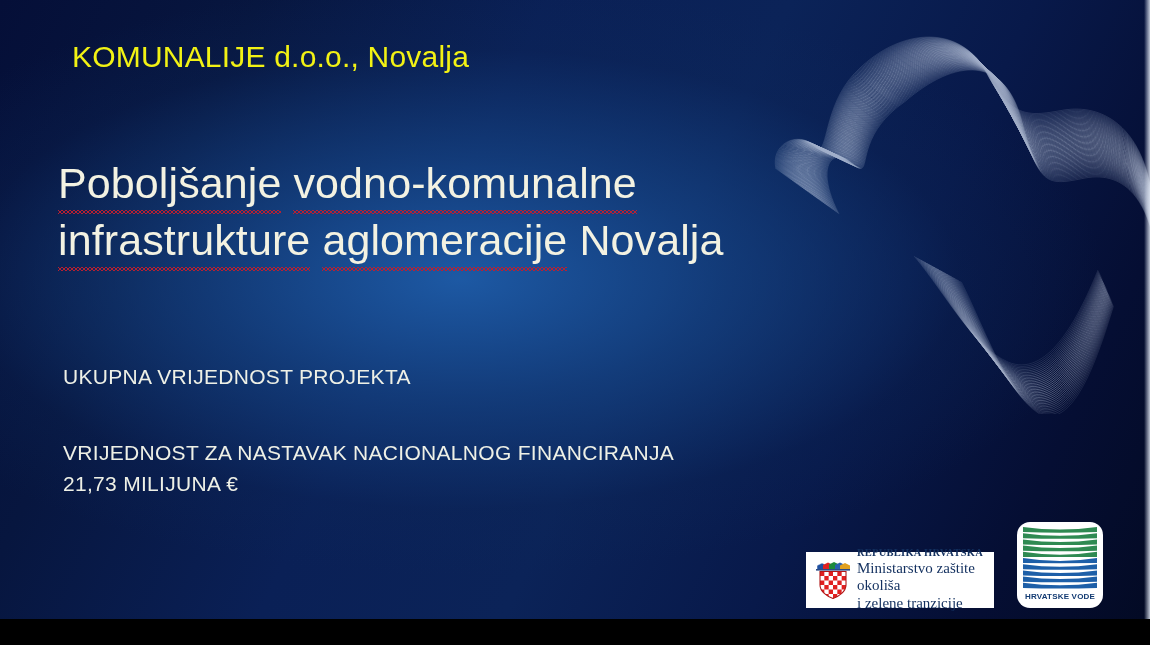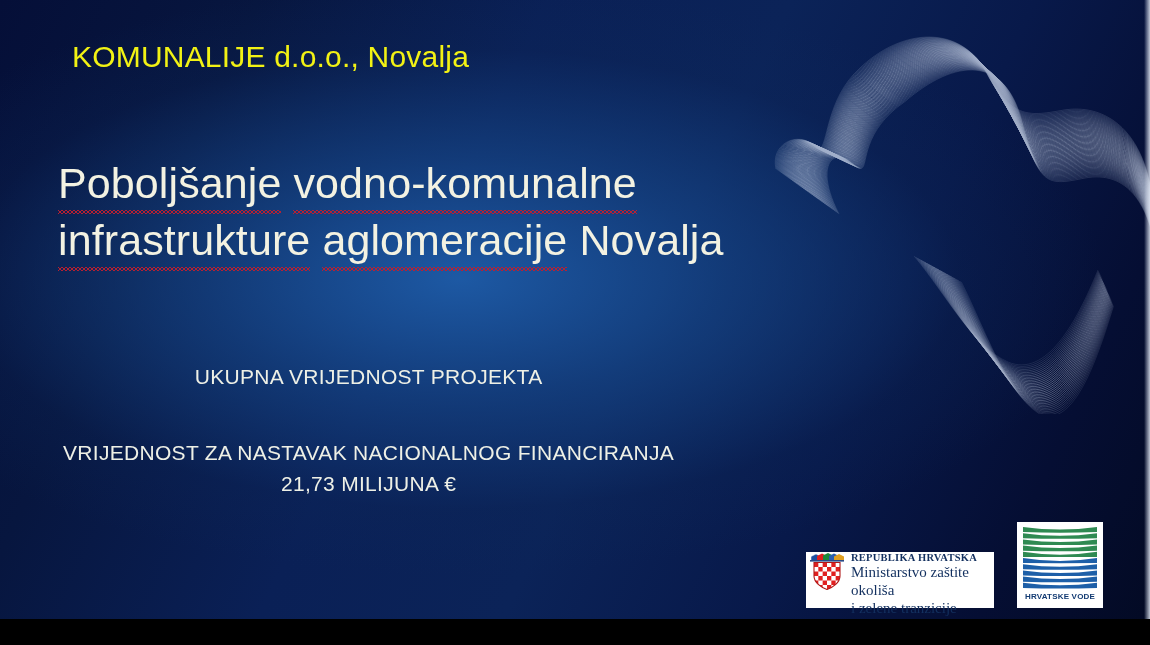--- a/index.html
+++ b/index.html
@@ -88,37 +88,37 @@
 
   .stats {
     position: absolute;
     left: 63px;
     top: 362px;
     color: #eef0e6;
     font-size: 21px;
     font-weight: 400;
     letter-spacing: 0.3px;
     line-height: 1.45;
-    text-align: center;
   }
   .stat-block { margin-bottom: 46px; }
   .stat-block:last-child { margin-bottom: 0; }
   .stat-label { display: block; }
   .stat-value { display: block; }
 
   
   .logo-ministry {
     position: absolute;
     left: 806px;
     top: 552px;
     width: 188px;
     height: 56px;
     background: #ffffff;
     display: flex;
-    padding: 0 4px;
+    align-items: center;
+    padding: 0 10px;
     box-sizing: border-box;
   }
   .coa { width: 34px; height: 38px; flex: 0 0 34px; margin-right: 7px; }
   .ministry-text {
     font-family: "Liberation Serif", serif;
     color: #13305f;
     line-height: 1.18;
   }
   .ministry-line1 {
     display: block;
@@ -136,20 +136,21 @@
     position: absolute;
     left: 1017px;
     top: 522px;
     width: 86px;
     height: 86px;
     background: #ffffff;
     box-sizing: border-box;
     padding: 4px 4px 2px 4px;
     display: flex;
     flex-direction: column;
+    border-radius: 13px;
   }
   .hv-art { width: 100%; height: 64px; display: block; }
   .hv-label {
     text-align: center;
     font-size: 8px;
     font-weight: 700;
     color: #123a72;
     letter-spacing: 0.2px;
     margin-top: 2px;
     font-family: "Liberation Sans", sans-serif;

